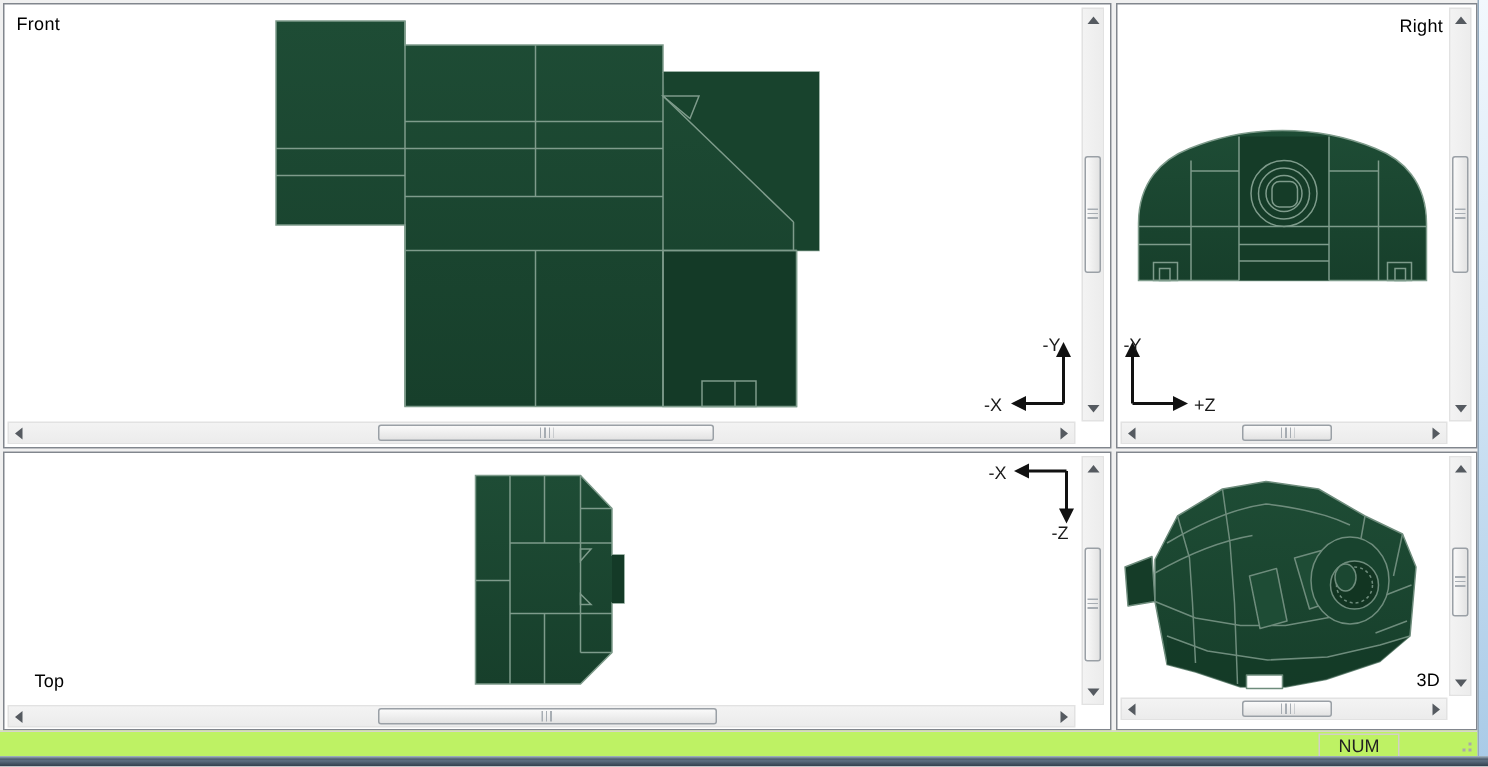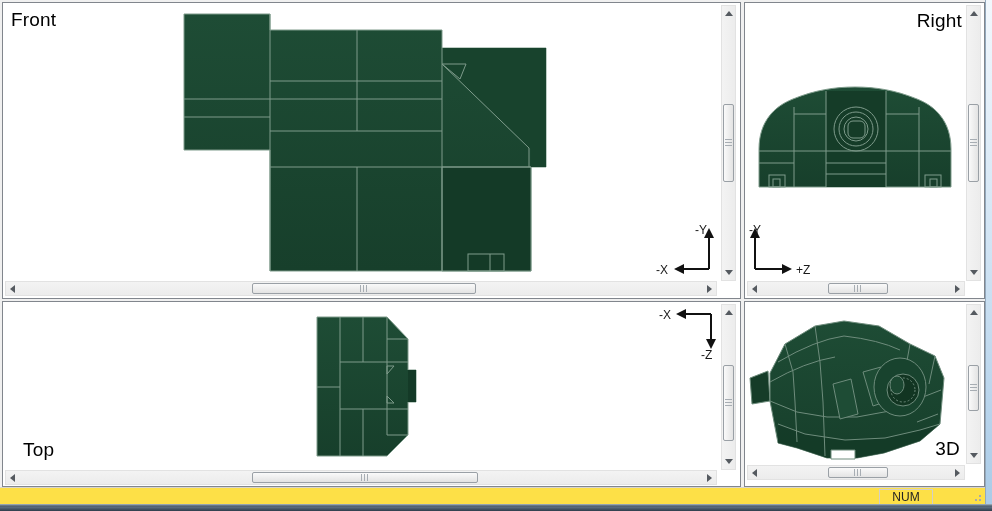--- a/index.html
+++ b/index.html
@@ -1,39 +1,39 @@
 <!DOCTYPE html>
 <html><head>
 <meta charset="utf-8">
 <style>
   html,body{margin:0;padding:0;background:#e8e8e8;}
   .app{position:relative;width:992px;height:511px;background:#f0f0f0;font-family:"Liberation Sans",sans-serif;overflow:hidden;}
   .pane{position:absolute;background:#fff;border:1px solid #81868d;box-sizing:border-box;}
-  .pane-label{position:absolute;font-size:19px;color:#000;z-index:6;letter-spacing:.2px;}
+  .pane-label{position:absolute;font-size:12px;color:#000;z-index:6;letter-spacing:.2px;}
   .viewport-svg{position:absolute;left:0;top:0;z-index:1;}
   .axis-svg{position:absolute;z-index:5;}
   .axis-svg text{font-family:"Liberation Sans",sans-serif;font-size:12px;fill:#1a1a1a;}
   .axis-svg line{stroke:#111;stroke-width:2;}
   .axis-svg polygon{fill:#111;}
 
   
   .vscroll{position:absolute;width:15px;background:linear-gradient(to right,#f3f3f3,#ececec);border:1px solid #e2e2e2;box-sizing:border-box;z-index:4;}
   .hscroll{position:absolute;height:15px;background:linear-gradient(to bottom,#f3f3f3,#ececec);border:1px solid #e2e2e2;box-sizing:border-box;z-index:4;}
   .vthumb{position:absolute;left:1px;width:11px;background:linear-gradient(to right,#fafafa,#e3e3e3);border:1px solid #9aa0a6;border-radius:2px;box-sizing:border-box;display:flex;align-items:center;justify-content:center;}
   .hthumb{position:absolute;top:1px;height:11px;background:linear-gradient(to bottom,#fafafa,#e3e3e3);border:1px solid #9aa0a6;border-radius:2px;box-sizing:border-box;display:flex;align-items:center;justify-content:center;}
   .grip-v{width:7px;height:9px;background:repeating-linear-gradient(to bottom,#a7adb3 0 1px,transparent 1px 3px);}
   .grip-h{width:9px;height:7px;background:repeating-linear-gradient(to right,#a7adb3 0 1px,transparent 1px 3px);}
   .arr{position:absolute;width:0;height:0;border-style:solid;}
   .arr-up{border-width:0 4px 5px 4px;border-color:transparent transparent #555a60 transparent;left:3px;top:5px;}
   .arr-down{border-width:5px 4px 0 4px;border-color:#555a60 transparent transparent transparent;left:3px;bottom:5px;}
   .arr-left{border-width:4px 5px 4px 0;border-color:transparent #555a60 transparent transparent;left:4px;top:3px;}
   .arr-right{border-width:4px 0 4px 5px;border-color:transparent transparent transparent #555a60;right:4px;top:3px;}
 
   
-  .status-bar{position:absolute;left:0;top:487px;width:985px;height:17px;background:#fde047;border-top:1px solid #d8d5ce;box-sizing:border-box;z-index:7;}
+  .status-bar{position:absolute;left:0;top:487px;width:985px;height:17px;background:#bef264;border-top:1px solid #d8d5ce;box-sizing:border-box;z-index:7;}
   .num-cell{position:absolute;right:52px;top:1px;width:52px;height:14px;border:1px solid #d2cfc8;font-size:12px;color:#222;text-align:center;line-height:14px;}
   .resize-grip{position:absolute;right:4px;bottom:3px;width:10px;height:10px;}
   .resize-grip i{position:absolute;width:2px;height:2px;background:#a9a9a9;}
   .resize-grip i:nth-child(1){right:0;bottom:0;}
   .resize-grip i:nth-child(2){right:4px;bottom:0;}
   .resize-grip i:nth-child(3){right:0;bottom:4px;}
   .taskbar-strip{position:absolute;left:0;top:504px;width:992px;height:7px;background:linear-gradient(to bottom,#a9bac7 0%,#62748579 30%,#5b6e80 45%,#2e3c4a 100%);background-color:#3a4856;z-index:8;}
   .aero-strip{position:absolute;left:985px;top:0;width:7px;height:504px;background:linear-gradient(to bottom,#f2f8fd 0%,#d4e6f5 45%,#aacbe7 100%);border-left:1px solid #93a9bd;box-sizing:border-box;z-index:7;}
 </style>
 </head>

